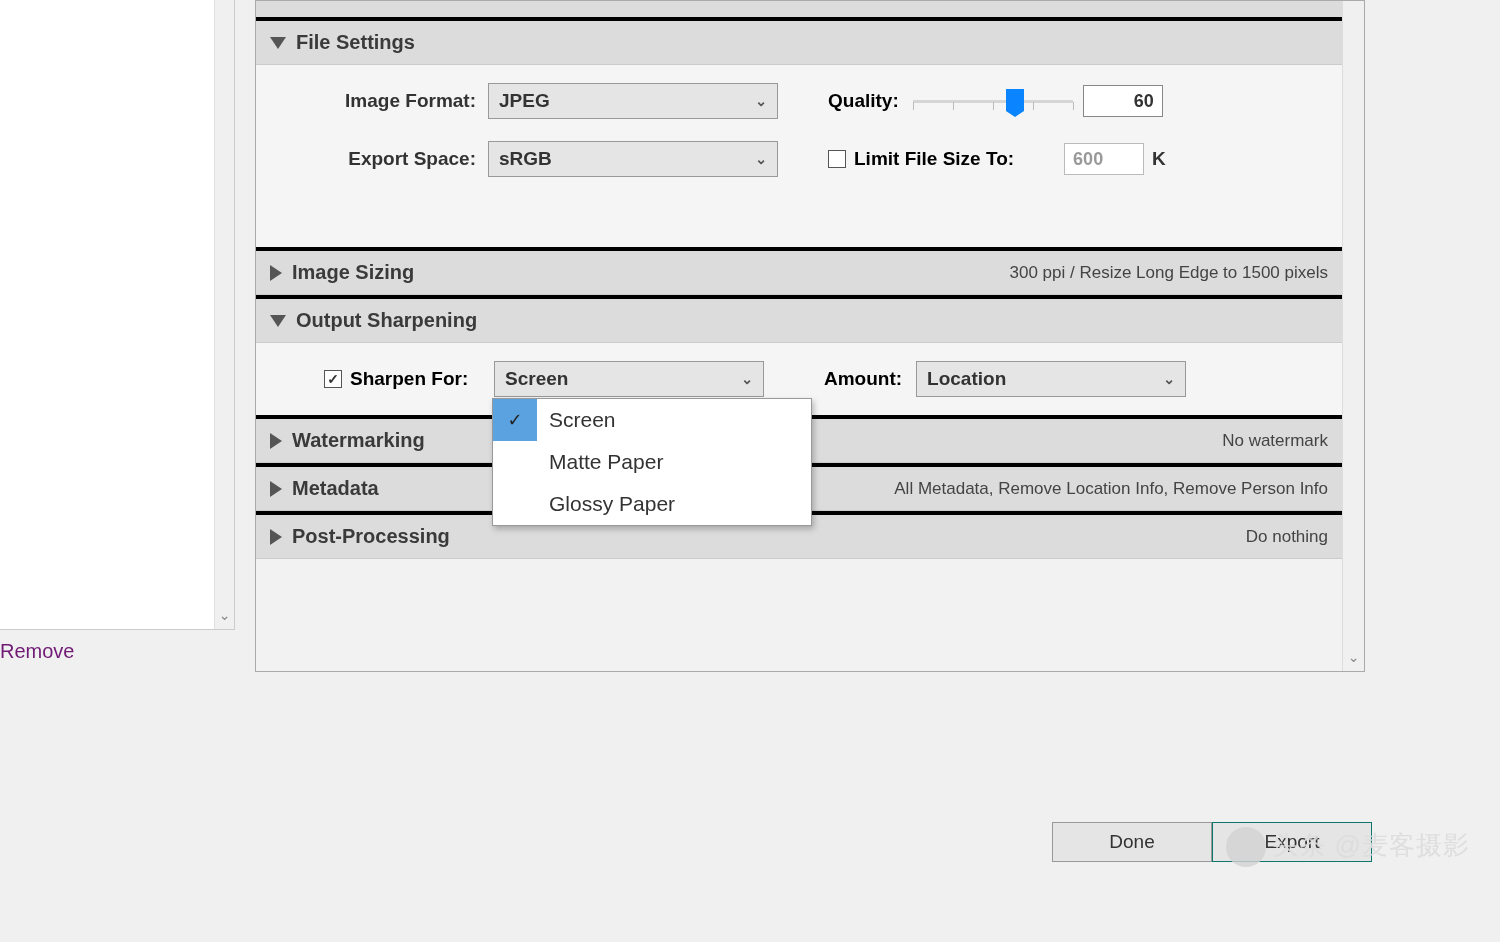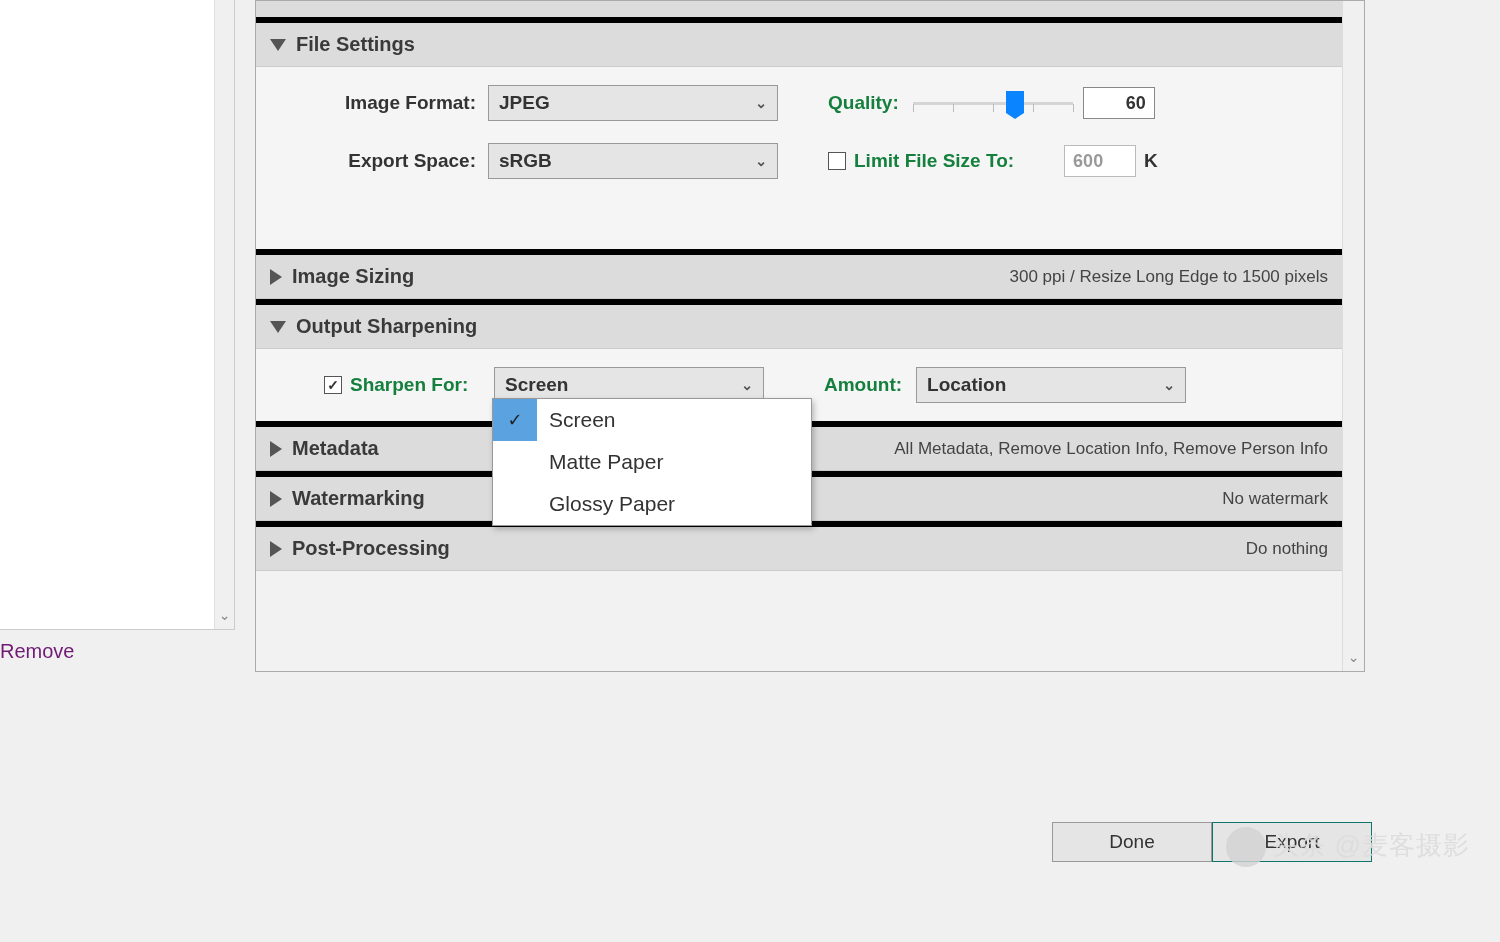--- a/index.html
+++ b/index.html
@@ -6,42 +6,42 @@
 body { background: #f0f0f0; width: 1500px; height: 942px; overflow: hidden; position: relative; color: #333; }
 
 .left-panel { position: absolute; left: 0; top: 0; width: 235px; height: 630px; background: #fff; border-right: 1px solid #ccc; border-bottom: 1px solid #ccc; }
 .left-scroll { position: absolute; right: 0; top: 0; width: 20px; height: 100%; background: #f0f0f0; border-left: 1px solid #e0e0e0; display:flex; align-items:flex-end; justify-content:center; padding-bottom:6px; color:#888; font-size:14px;}
 .remove-link { position: absolute; left: 0; top: 640px; font-size: 20px; color: #701a75; }
 
 .main-panel { position: absolute; left: 255px; top: 0; width: 1110px; height: 672px; background: #f2f2f2; border: 1px solid #aaa; }
 .main-scroll { position: absolute; right: 0; top: 0; width: 22px; height: 100%; background: #f0f0f0; border-left: 1px solid #ddd; display:flex; align-items:flex-end; justify-content:center; padding-bottom:6px; color:#888; font-size:14px;}
 .content { position: absolute; left: 0; top: 0; right: 22px; }
 
-.section-hdr { background: #dcdcdc; padding: 10px 14px; display: flex; align-items: center; gap: 10px; border-top:6px solid #000000; border-bottom:1px solid #ccc;}
+.section-hdr { background: #dcdcdc; padding: 10px 14px; display: flex; align-items: center; gap: 10px; border-top:4px solid #000000; border-bottom:1px solid #ccc;}
 .section-hdr .title { font-weight: bold; font-size: 20px; color: #3a3a3a; flex: 0 0 auto; }
 .section-hdr .summary { margin-left: auto; font-size: 17px; color: #444; text-align: right; }
 .section-body { background: #f5f5f5; padding: 18px 20px 30px 20px; }
 
 .tri { width: 0; height: 0; display: inline-block; }
 .tri-down { border-left: 8px solid transparent; border-right: 8px solid transparent; border-top: 12px solid #555; }
 .tri-right { border-top: 8px solid transparent; border-bottom: 8px solid transparent; border-left: 12px solid #555; }
 
 .row { display: flex; align-items: center; margin-bottom: 22px; font-weight: bold; }
 .lbl1 { width: 200px; text-align: right; font-size: 19px; margin-right: 12px; color:#333; }
 .select { width: 290px; height: 36px; background: #e5e5e5; border: 1px solid #999; display: flex; align-items: center; padding: 0 10px; font-size: 19px; position: relative; }
 .chev { position: absolute; right: 10px; top: 50%; transform: translateY(-50%); color: #555; font-size: 14px; }
 .select-sm { width: 270px; }
 .gap { width: 50px; }
-.lbl2 { font-size: 19px; margin-right: 14px; color:#15803d;}
+.lbl2 { font-size: 19px; margin-right: 14px; color:#000000;}
 .slider-wrap { display:flex; align-items:center; gap:10px;}
 .slider { width: 160px; height: 3px; background: #d5d5d5; position: relative; }
 .tick { position:absolute; width:1px; height:8px; background:#bbb; top:2px; }
 .slider-thumb { position: absolute; top: -11px; width: 18px; height: 22px; background: #0a84ff; left: 58%; }
 .slider-thumb::after { content:''; position:absolute; bottom:-6px; left:0; width:0; height:0; border-left:9px solid transparent; border-right:9px solid transparent; border-top:6px solid #0a84ff;}
-.numbox { width: 72px; height: 32px; border: 1px solid #888; background: #fff; text-align: right; padding: 0 8px; font-size: 18px; display:flex; align-items:center; justify-content:flex-end;}
+.numbox { width: 80px; height: 32px; border: 1px solid #888; background: #fff; text-align: right; padding: 0 8px; font-size: 18px; display:flex; align-items:center; justify-content:flex-end;}
 .numbox.dis { color: #999; border-color:#bbb;}
 .checkbox { width: 18px; height: 18px; border: 1px solid #555; background: #fff; display: inline-flex; align-items:center; justify-content:center; margin-right: 8px; font-size:14px; line-height:1;}
 
 .dropdown-popup { position: absolute; left: 492px; top: 398px; width: 320px; background: #fff; border: 1px solid #999; box-shadow: 2px 3px 6px rgba(0,0,0,0.25); z-index: 10; }
 .dd-item { display: flex; align-items: center; height: 42px; font-size: 21px; padding-left: 0; }
 .dd-check { width: 44px; display:flex; align-items:center; justify-content:center; height:100%; font-size:18px;}
 .dd-check.sel { background: #5aa3e0; color:#222;}
 .dd-text { padding-left: 12px; }
 
 .top-strip { background:#dcdcdc; height:16px; }
@@ -127,28 +127,28 @@
         <span class="lbl2">Amount:</span>
         <div class="select select-sm">
           <span>Location</span>
           <span class="chev">⌄</span>
         </div>
       </div>
     </div>
 
     <div class="section-hdr">
       <span class="tri tri-right"></span>
-      <span class="title">Metadata</span>
-      <span class="summary">All Metadata, Remove Location Info, Remove Person Info</span>
+      <span class="title">Watermarking</span>
+      <span class="summary">No watermark</span>
     </div>
 
     <div class="section-hdr">
       <span class="tri tri-right"></span>
-      <span class="title">Watermarking</span>
-      <span class="summary">No watermark</span>
+      <span class="title">Metadata</span>
+      <span class="summary">All Metadata, Remove Location Info, Remove Person Info</span>
     </div>
 
     <div class="section-hdr">
       <span class="tri tri-right"></span>
       <span class="title">Post-Processing</span>
       <span class="summary">Do nothing</span>
     </div>
   </div>
   <div class="main-scroll">⌄</div>
 </div>

